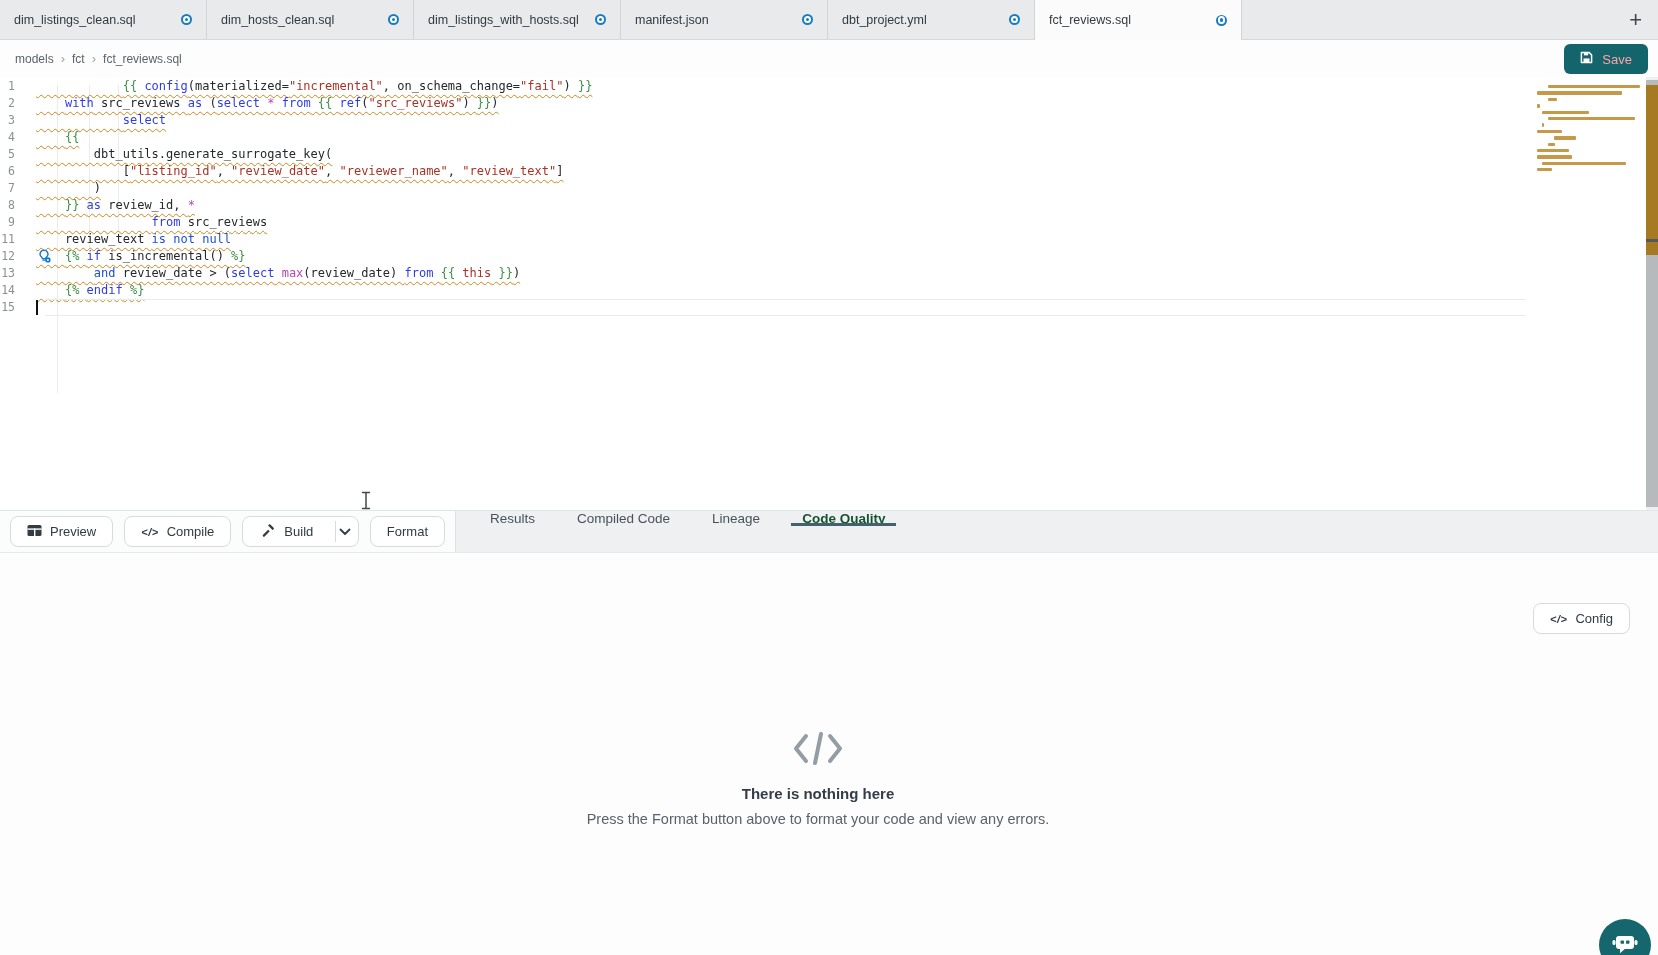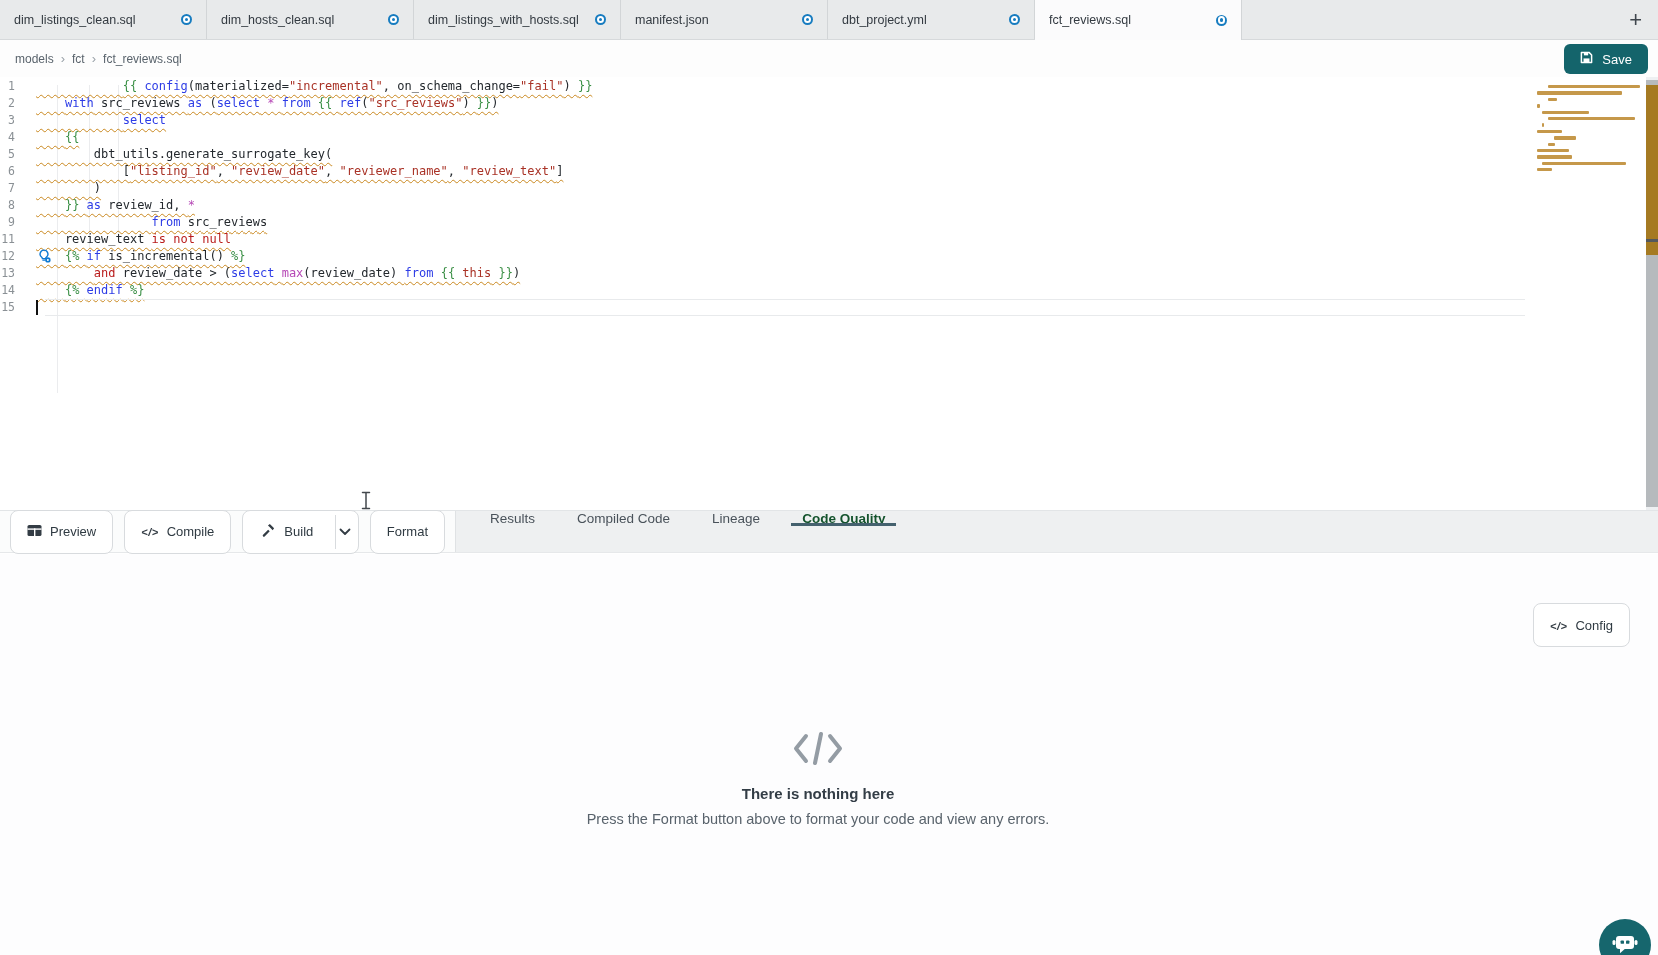--- a/index.html
+++ b/index.html
@@ -31,37 +31,37 @@
 
   
   .crumbbar {
     position:absolute; top:40px; left:0; right:0; height:37px; background:#fdfdfd;
     display:flex; align-items:center; padding-left:15px; font-size:12px; color:#59636c;
   }
   .crumb { cursor:pointer; }
   .crumb-sep { color:#9aa2a9; margin:0 7px; font-size:13px; }
   .save-btn {
     position:absolute; right:10px; top:4px; height:30px; padding:0 16px;
-    background:#14646b; border:none; border-radius:6px; color:#ffffff; font-size:13px;
+    background:#14646b; border:none; border-radius:6px; color:#fca5a5; font-size:13px;
     display:flex; align-items:center; gap:9px; cursor:pointer; font-family:inherit;
   }
 
   
   .editor { position:absolute; top:77px; left:0; right:0; height:433px; background:#fff; }
   .code-area { position:absolute; top:1px; left:0; right:130px; }
   .cl { display:flex; height:17px; position:relative; }
   .ln {
     width:36px; flex:none; text-align:right; padding-right:21px;
     font-family:"DejaVu Sans Mono", monospace; font-size:11.5px; line-height:17px; color:#8a9095;
     user-select:none;
   }
   .lc { position:relative; font-family:"DejaVu Sans Mono", monospace; font-size:12px; line-height:17px; white-space:pre; }
   .tok.warn { text-decoration: underline wavy #c9881f 1px; text-underline-offset:3.5px; text-decoration-skip-ink:none; }
   .tk-t{color:#23282d} .tk-k{color:#2d3ce6} .tk-j{color:#3a8f45}
-  .tk-s{color:#a93226} .tk-g{color:#b91c1c} .tk-m{color:#b648b6}
+  .tk-s{color:#a93226} .tk-g{color:#1d4ed8} .tk-m{color:#b648b6}
   .bulb { position:absolute; left:1px; top:1px; width:14px; height:14px; }
   .cursor-caret { position:absolute; left:0; top:1px; width:1.5px; height:15px; background:#111; }
   .curline {
     position:absolute; left:45px; width:1480px; top:0; height:17px;
     border-top:1px solid #e8eaec; border-bottom:1px solid #e8eaec;
   }
   .indent-guide { position:absolute; width:1px; background:#ebecee; }
 
   .minimap { position:absolute; right:15px; top:8px; width:112px; }
   .mm-bar { height:3.4px; margin-bottom:3px; background:#bd8a31; opacity:.88; border-radius:1px; }
@@ -74,21 +74,21 @@
   .mouse-cursor { position:absolute; left:360px; top:414px; width:12px; height:19px; }
 
   
   .toolbar {
     position:absolute; top:510px; left:0; right:0; height:43px;
     border-top:1px solid #e2e5e7; border-bottom:1px solid #e6e8ea;
     display:flex; align-items:stretch; background:#fbfcfc;
   }
   .toolbar-left { display:flex; align-items:center; gap:11px; padding:0 10px; flex:none; width:455px; }
   .btn {
-    height:44px; padding:0 16px; background:#fff; border:1px solid #d8dbde; border-radius:8px;
+    height:31px; padding:0 16px; background:#fff; border:1px solid #d8dbde; border-radius:8px;
     display:flex; align-items:center; gap:8px; font-size:13px; color:#2f3a42;
     cursor:pointer; font-family:inherit; white-space:nowrap;
   }
   .btn .codeglyph { font-weight:bold; font-size:11px; letter-spacing:0.5px; color:#333c44; }
   .split-btn { padding:4px; overflow:hidden; }
   .split-main { display:flex; align-items:center; gap:8px; padding:0 14px; height:100%; cursor:pointer; }
   .split-chevron { display:flex; align-items:center; justify-content:center; width:36px; height:100%; border-left:1px solid #d8dbde; cursor:pointer; }
   .toolbar-tabs {
     flex:1; background:#eef0f1; border-left:1px solid #dfe2e4;
     display:flex; align-items:flex-start; padding-left:13px;

